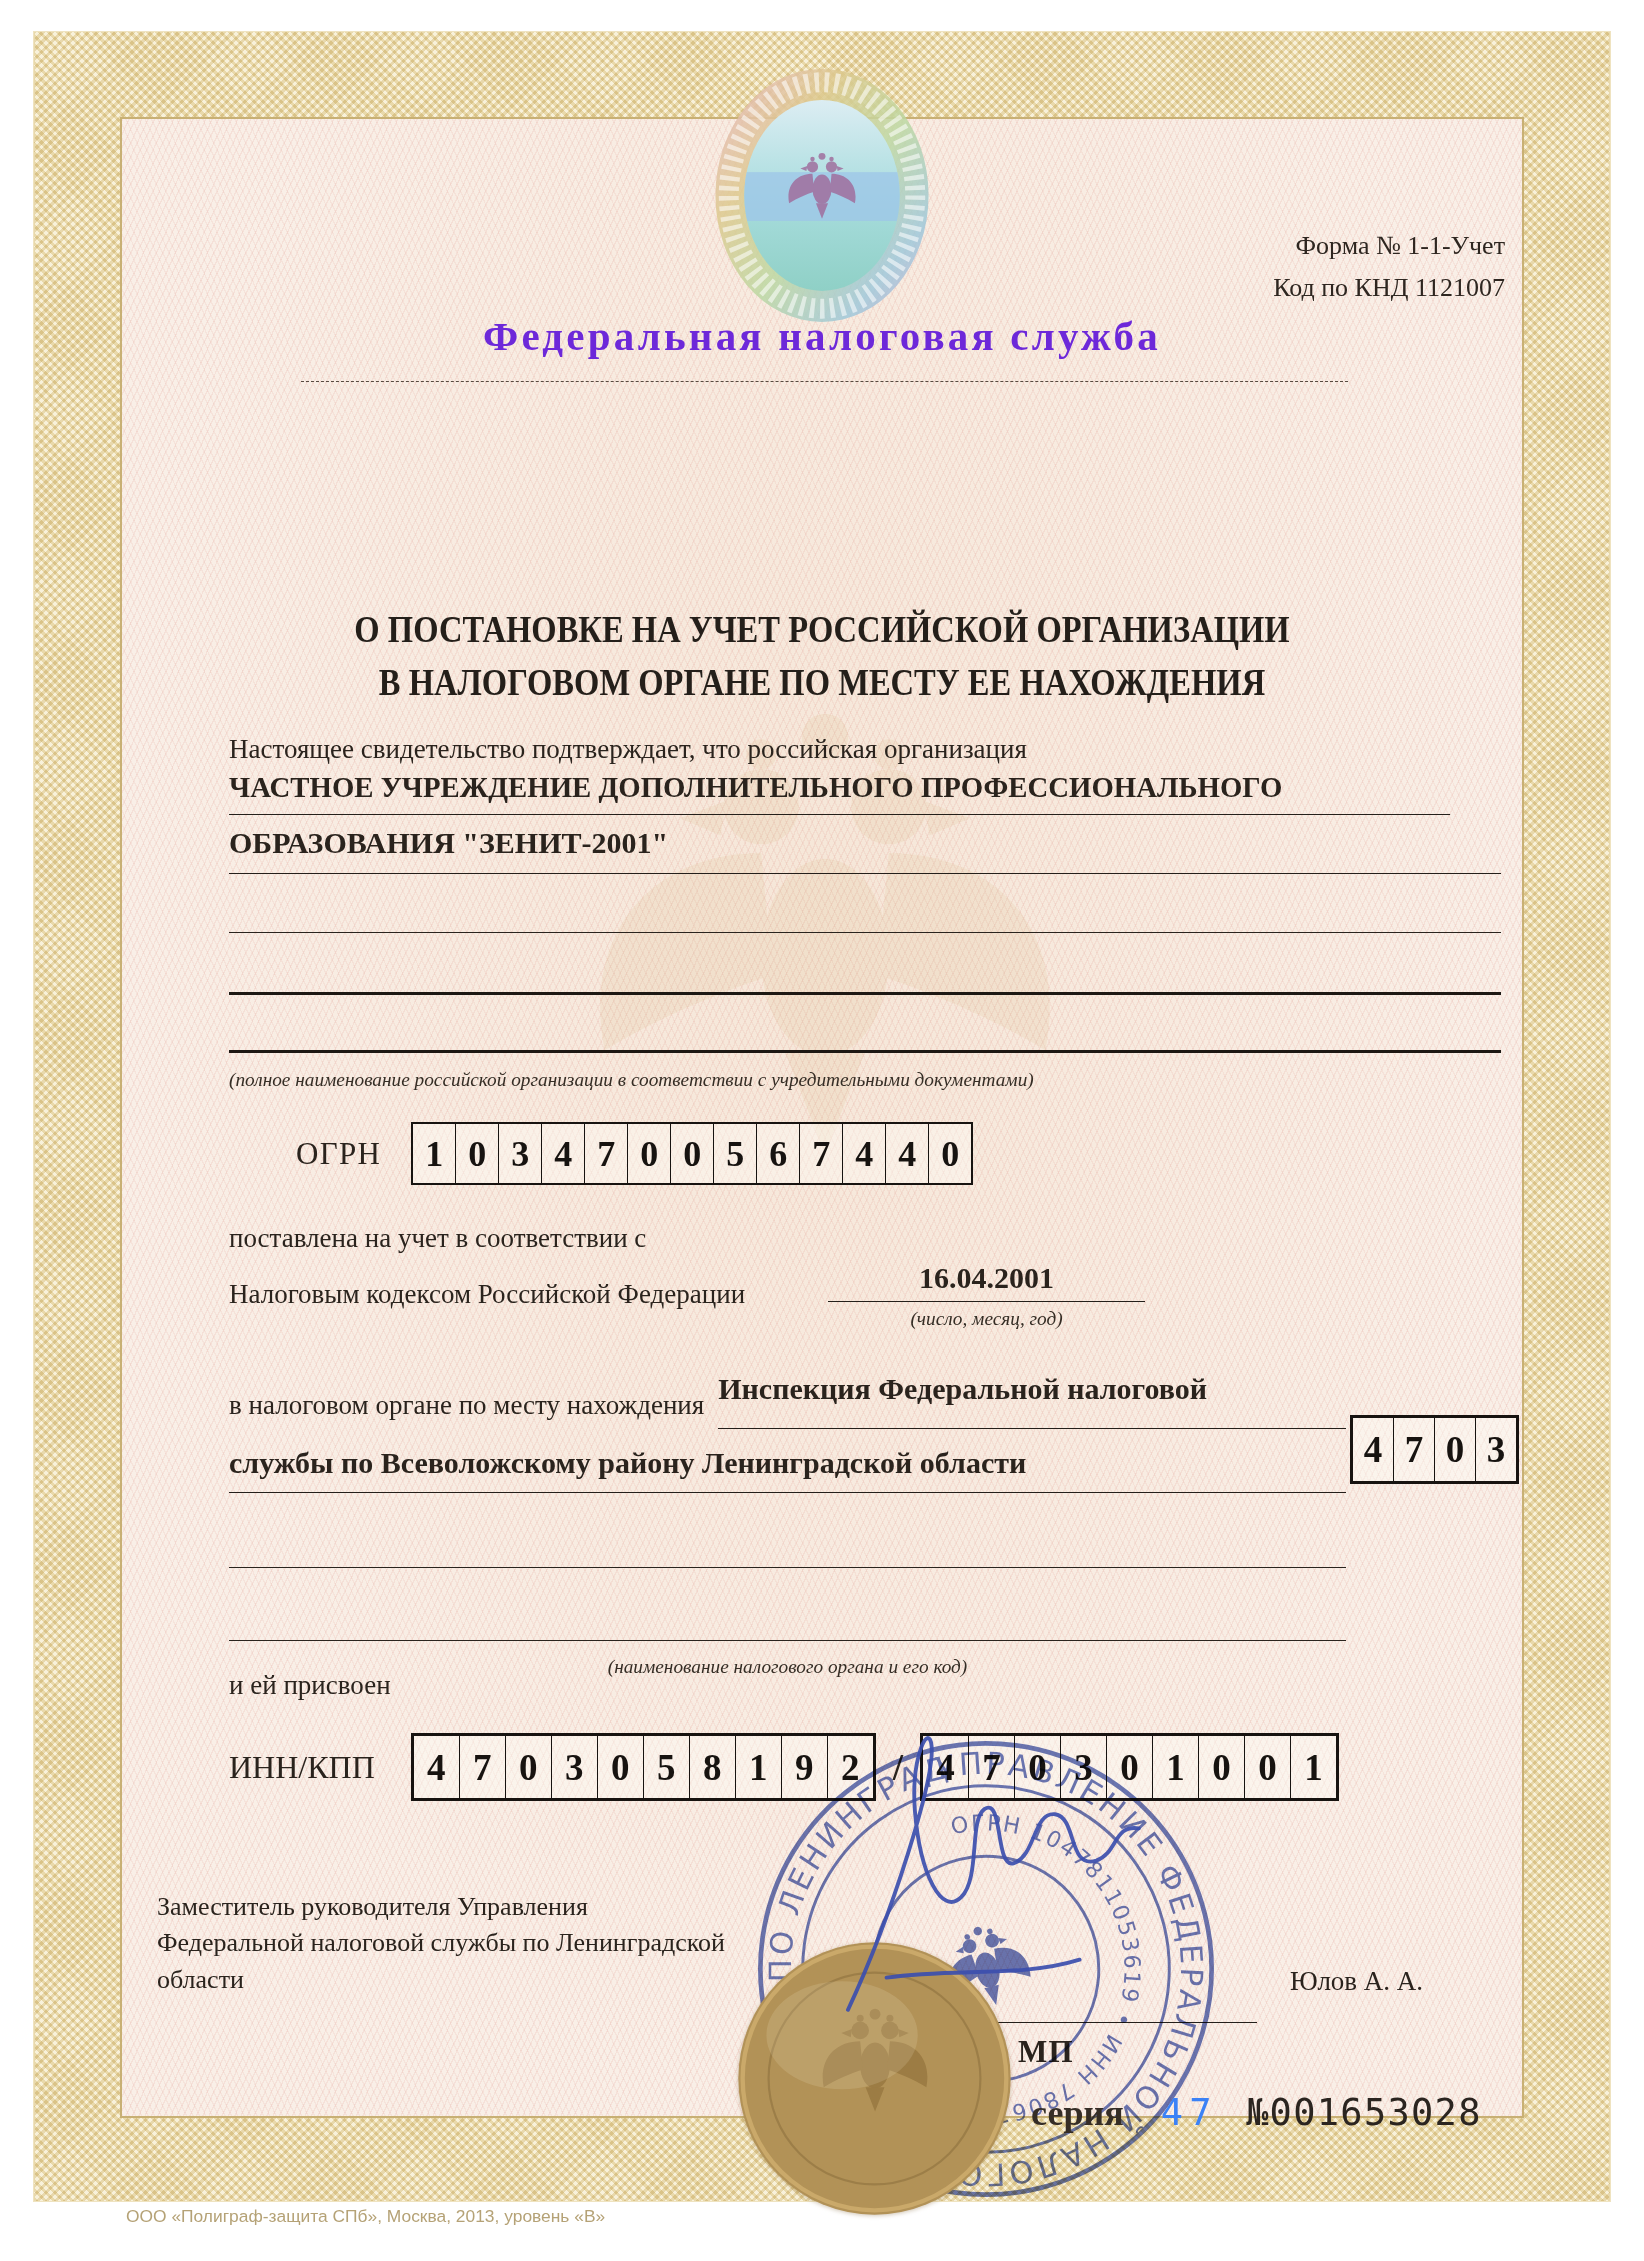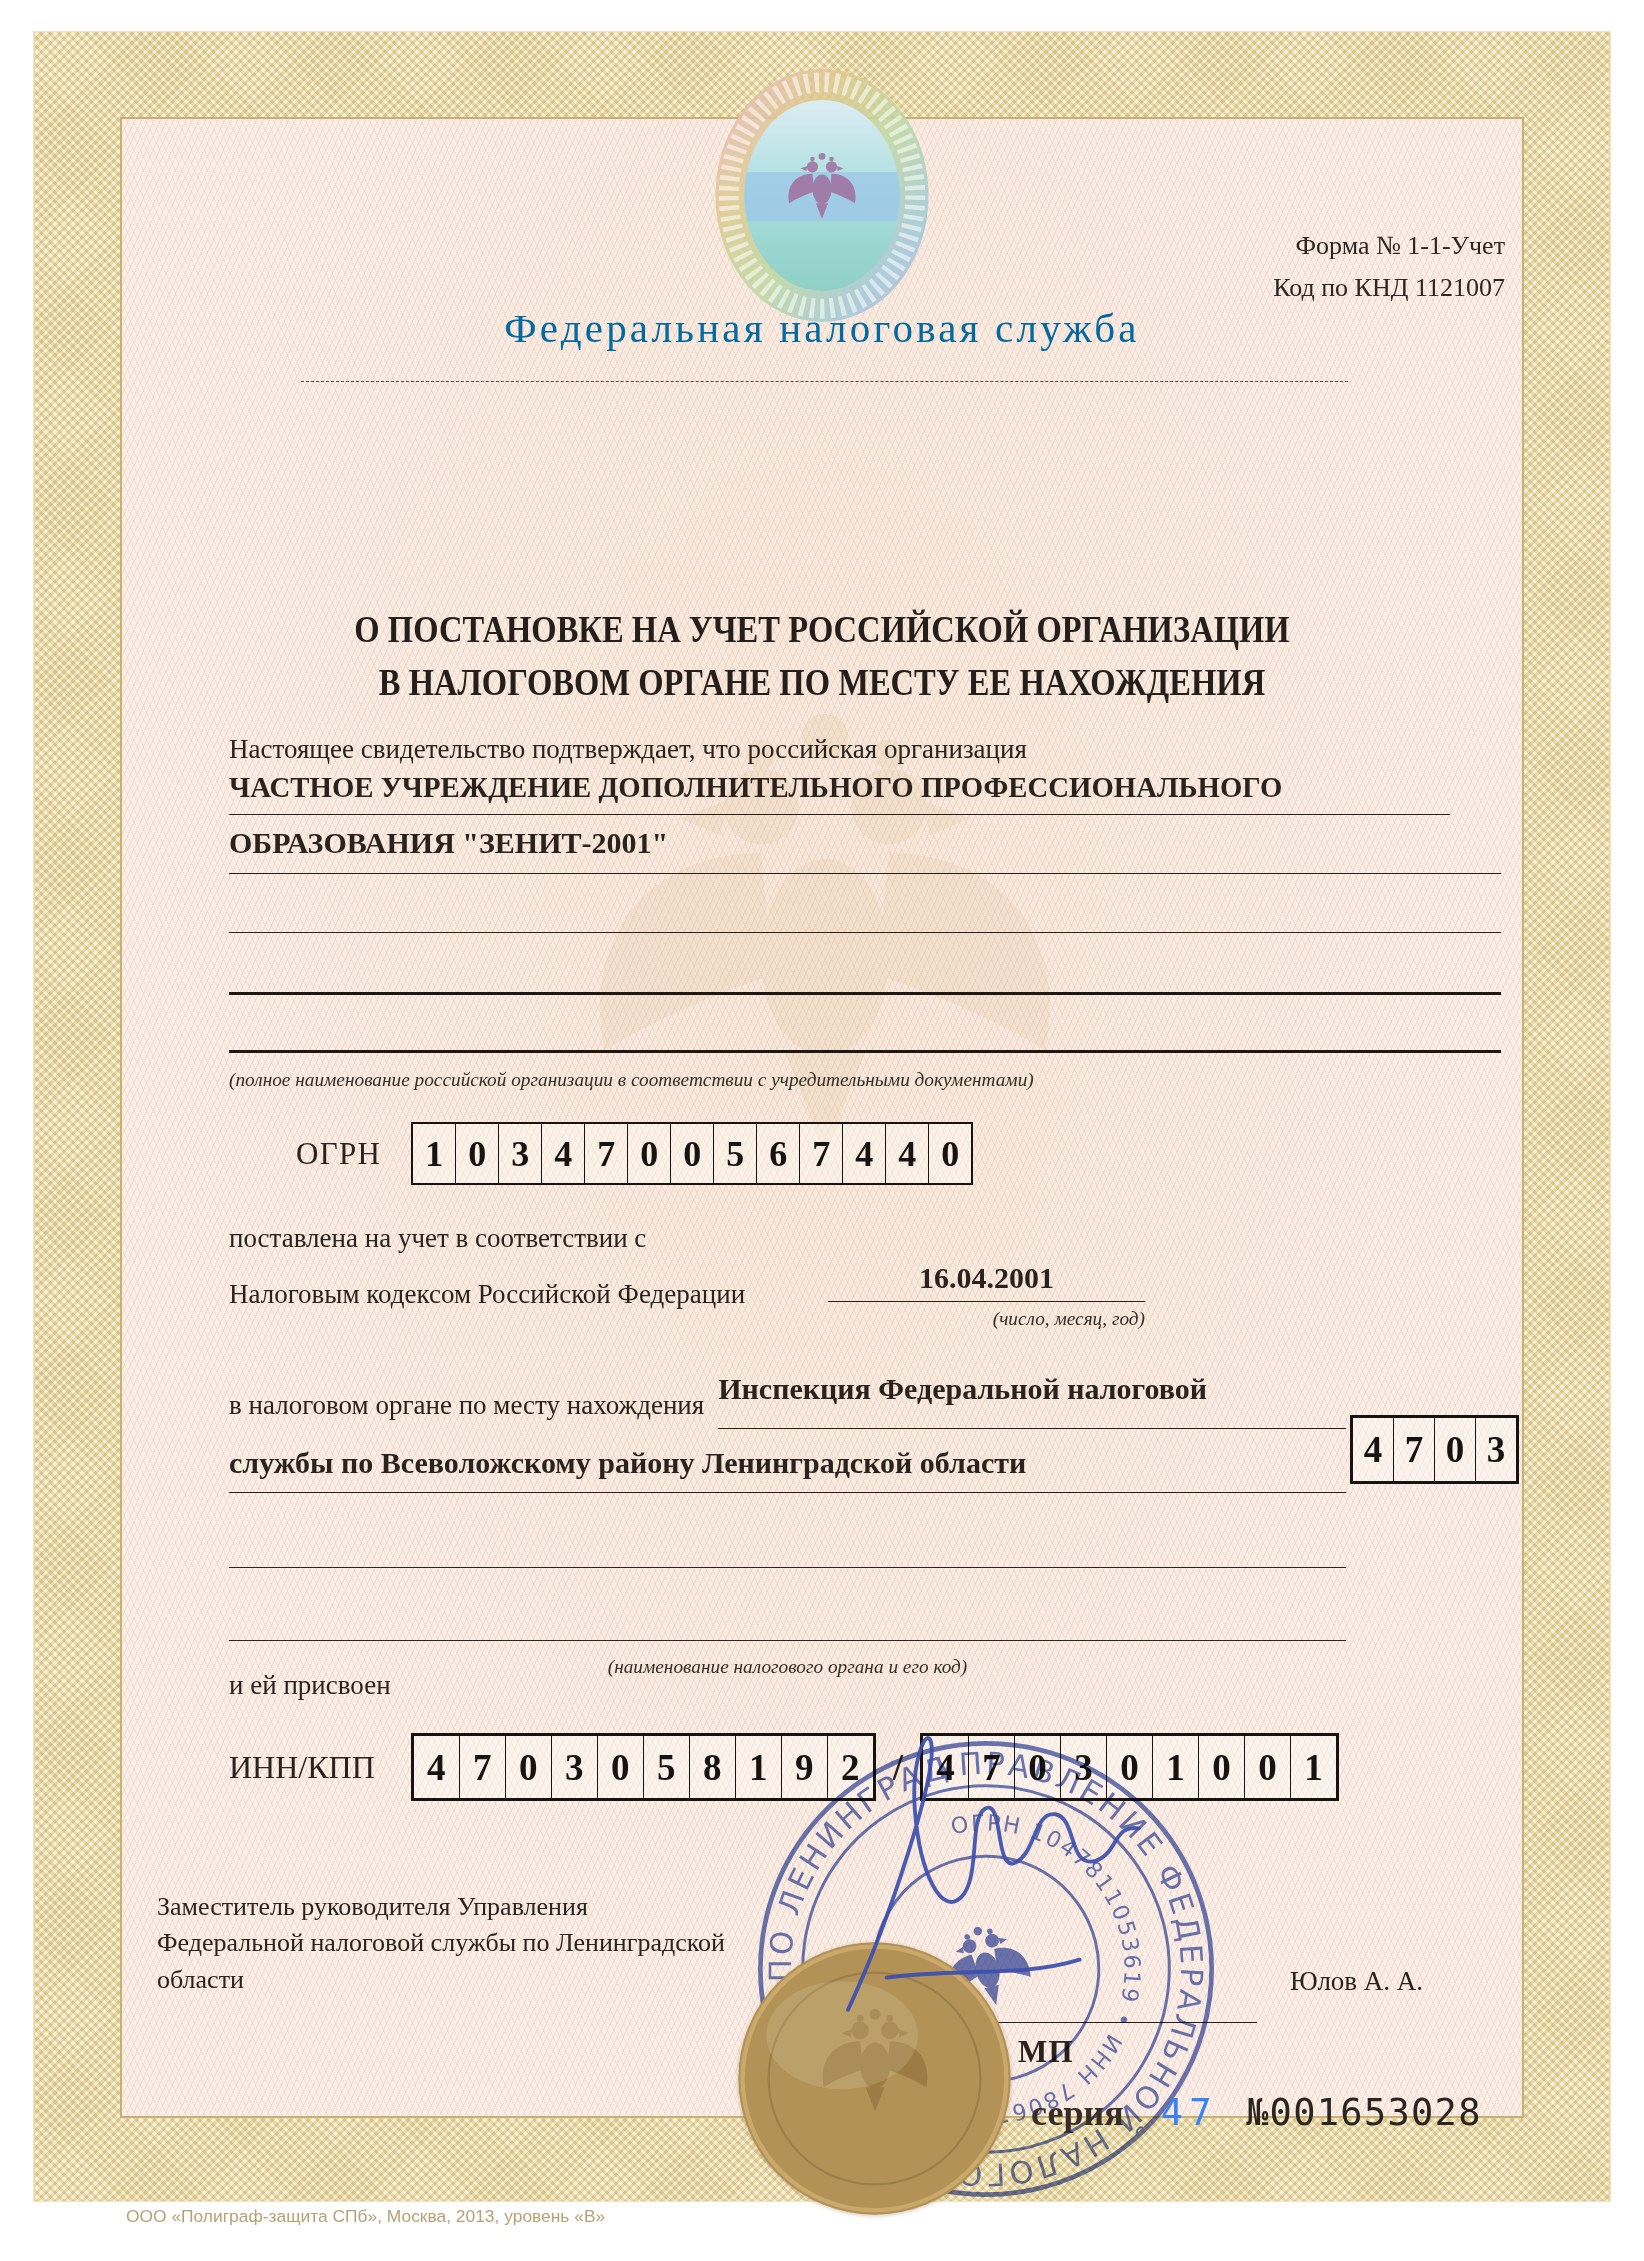--- a/index.html
+++ b/index.html
@@ -32,21 +32,21 @@
   .abs{position:absolute;}
   .t-center{text-align:center;}
 
   .watermark{left:535px;top:631px;width:580px;height:676px;opacity:.10;}
 
   .emblem{left:711px;top:64px;width:222px;height:264px;}
 
   .form-block{right:139px;top:225px;width:399px;text-align:right;
     font-size:26px;line-height:1.62;color:#2e2620;}
 
-  .fns-title{left:0;right:0;top:304px;font-size:41px;font-weight:400;letter-spacing:3.2px;color:#0369a1;}
+  .fns-title{left:0;right:0;top:312px;font-size:41px;font-weight:700;letter-spacing:3.2px;color:#6d28d9;}
   .fns-rule{left:301px;top:381px;width:1047px;border-top:1.9px dashed #57493f;height:0;}
 
   .doc-title{left:0;right:0;top:390px;font-size:72px;font-weight:700;letter-spacing:7.7px;color:#3a3129;}
 
   .subject{left:0;right:0;top:604px;font-size:37px;font-weight:700;line-height:1.42;
     transform:scaleX(.88);transform-origin:50% 0;color:#241f1a;white-space:nowrap;}
 
   .intro{left:229px;top:734px;font-size:27px;color:#2a231d;}
 
   .value-line{left:229px;right:143px;border-bottom:1.9px solid #241f1a;}
@@ -68,21 +68,21 @@
   .cell{width:45px;height:62px;display:flex;align-items:center;justify-content:center;
     font-family:"Liberation Serif",serif;font-weight:700;font-size:37px;color:#171310;
     border-left:1.9px solid #171310;}
   .cell:first-child{border-left:none;}
   .cells-ogrn{border-width:2.6px;} .cells-ogrn .cell{width:42px;height:59px;border-left-width:1.3px;font-size:36px;}
 
   .postavlena{left:229px;top:1223px;font-size:27px;}
   .kodeks{left:229px;top:1279px;font-size:27px;}
   .date-block{left:828px;top:1261px;width:317px;text-align:center;}
   .date-value{font-size:30px;font-weight:700;padding-bottom:6.4px;border-bottom:1.9px solid #241f1a;}
-  .date-caption{margin-top:5.2px;text-align:right;}
+  .date-caption{margin-top:5.2px;}
 
   .authority1{left:229px;right:298px;top:1372px;display:flex;align-items:flex-end;white-space:nowrap;}
   .authority1 .lbl{font-size:27px;margin-right:14px;padding-bottom:7.7px;}
   .authority1 .val{font-size:30px;font-weight:700;flex:1;border-bottom:1.9px solid #241f1a;padding-bottom:22px;}
   .authority2{left:229px;right:298px;top:1446px;font-size:30px;font-weight:700;
     border-bottom:1.9px solid #241f1a;padding-bottom:11.6px;}
   .code-boxes{left:1350px;top:1415px;}
   .cells-code .cell{width:40px;height:63px;}
 
   .ra1{top:1567px;left:229px;right:298px;border-top:1.3px solid #2a241e;}

